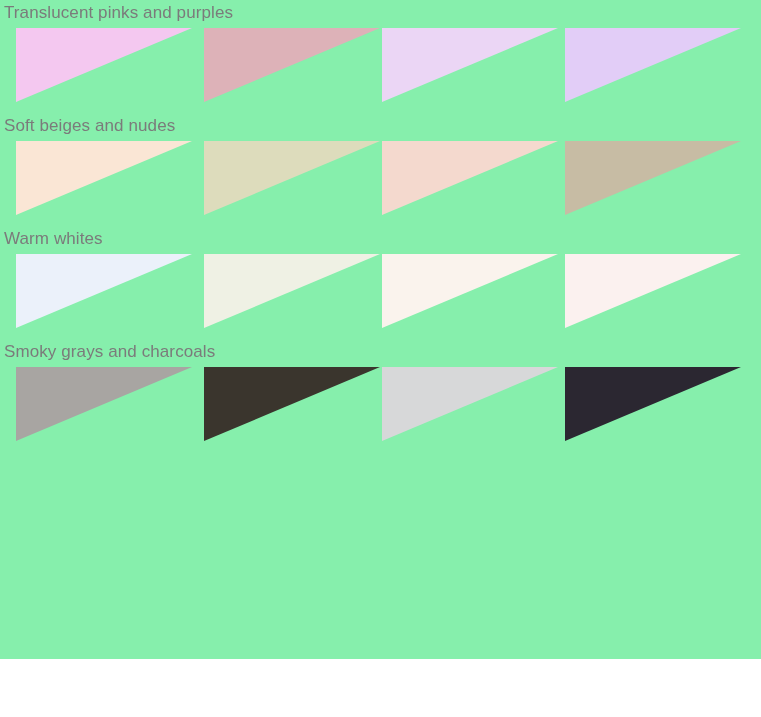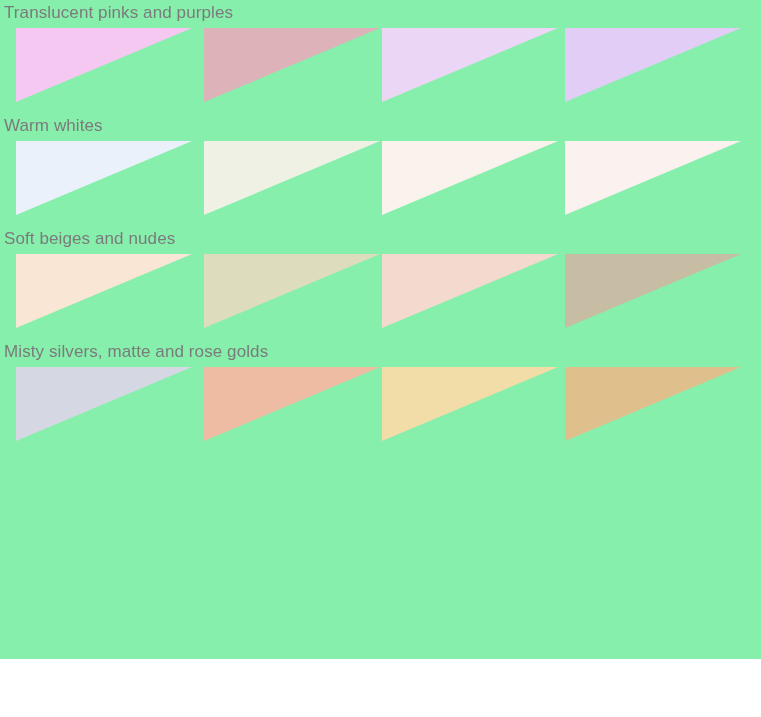--- a/index.html
+++ b/index.html
@@ -95,20 +95,45 @@
           </svg>
         </div>
         <div class="swatch col-3">
           <svg class="tri" viewBox="0 0 176 74" preserveAspectRatio="none">
             <polygon points="0,0 176,0 0,74" fill="#E2CDF7"></polygon>
           </svg>
         </div>
       </div>
     </div>
     <div class="palette-group">
+      <div class="group-label">Soft beiges and nudes</div>
+      <div class="swatch-row">
+        <div class="swatch col-0">
+          <svg class="tri" viewBox="0 0 176 74" preserveAspectRatio="none">
+            <polygon points="0,0 176,0 0,74" fill="#FAE6D5"></polygon>
+          </svg>
+        </div>
+        <div class="swatch col-1">
+          <svg class="tri" viewBox="0 0 176 74" preserveAspectRatio="none">
+            <polygon points="0,0 176,0 0,74" fill="#DDDCBC"></polygon>
+          </svg>
+        </div>
+        <div class="swatch col-2">
+          <svg class="tri" viewBox="0 0 176 74" preserveAspectRatio="none">
+            <polygon points="0,0 176,0 0,74" fill="#F4D9CE"></polygon>
+          </svg>
+        </div>
+        <div class="swatch col-3">
+          <svg class="tri" viewBox="0 0 176 74" preserveAspectRatio="none">
+            <polygon points="0,0 176,0 0,74" fill="#C7BCA4"></polygon>
+          </svg>
+        </div>
+      </div>
+    </div>
+    <div class="palette-group">
       <div class="group-label">Warm whites</div>
       <div class="swatch-row">
         <div class="swatch col-0">
           <svg class="tri" viewBox="0 0 176 74" preserveAspectRatio="none">
             <polygon points="0,0 176,0 0,74" fill="#EBF1FA"></polygon>
           </svg>
         </div>
         <div class="swatch col-1">
           <svg class="tri" viewBox="0 0 176 74" preserveAspectRatio="none">
             <polygon points="0,0 176,0 0,74" fill="#EFF1E4"></polygon>
@@ -120,65 +145,40 @@
           </svg>
         </div>
         <div class="swatch col-3">
           <svg class="tri" viewBox="0 0 176 74" preserveAspectRatio="none">
             <polygon points="0,0 176,0 0,74" fill="#FBF1EF"></polygon>
           </svg>
         </div>
       </div>
     </div>
     <div class="palette-group">
-      <div class="group-label">Soft beiges and nudes</div>
+      <div class="group-label">Smoky grays and charcoals</div>
       <div class="swatch-row">
         <div class="swatch col-0">
           <svg class="tri" viewBox="0 0 176 74" preserveAspectRatio="none">
-            <polygon points="0,0 176,0 0,74" fill="#FAE6D5"></polygon>
+            <polygon points="0,0 176,0 0,74" fill="#A8A5A2"></polygon>
           </svg>
         </div>
         <div class="swatch col-1">
           <svg class="tri" viewBox="0 0 176 74" preserveAspectRatio="none">
-            <polygon points="0,0 176,0 0,74" fill="#DDDCBC"></polygon>
+            <polygon points="0,0 176,0 0,74" fill="#3A352D"></polygon>
           </svg>
         </div>
         <div class="swatch col-2">
           <svg class="tri" viewBox="0 0 176 74" preserveAspectRatio="none">
-            <polygon points="0,0 176,0 0,74" fill="#F4D9CE"></polygon>
+            <polygon points="0,0 176,0 0,74" fill="#D7D8D9"></polygon>
           </svg>
         </div>
         <div class="swatch col-3">
           <svg class="tri" viewBox="0 0 176 74" preserveAspectRatio="none">
-            <polygon points="0,0 176,0 0,74" fill="#C7BCA4"></polygon>
-          </svg>
-        </div>
-      </div>
-    </div>
-    <div class="palette-group">
-      <div class="group-label">Misty silvers, matte and rose golds</div>
-      <div class="swatch-row">
-        <div class="swatch col-0">
-          <svg class="tri" viewBox="0 0 176 74" preserveAspectRatio="none">
-            <polygon points="0,0 176,0 0,74" fill="#D5D7E2"></polygon>
-          </svg>
-        </div>
-        <div class="swatch col-1">
-          <svg class="tri" viewBox="0 0 176 74" preserveAspectRatio="none">
-            <polygon points="0,0 176,0 0,74" fill="#EDBCA3"></polygon>
-          </svg>
-        </div>
-        <div class="swatch col-2">
-          <svg class="tri" viewBox="0 0 176 74" preserveAspectRatio="none">
-            <polygon points="0,0 176,0 0,74" fill="#F2DCA8"></polygon>
-          </svg>
-        </div>
-        <div class="swatch col-3">
-          <svg class="tri" viewBox="0 0 176 74" preserveAspectRatio="none">
-            <polygon points="0,0 176,0 0,74" fill="#DFC08D"></polygon>
+            <polygon points="0,0 176,0 0,74" fill="#2B2731"></polygon>
           </svg>
         </div>
       </div>
     </div>
     <div class="palette-group clipped">
       <div class="swatch-row"></div>
     </div>
   </div>
 
 </body></html>

